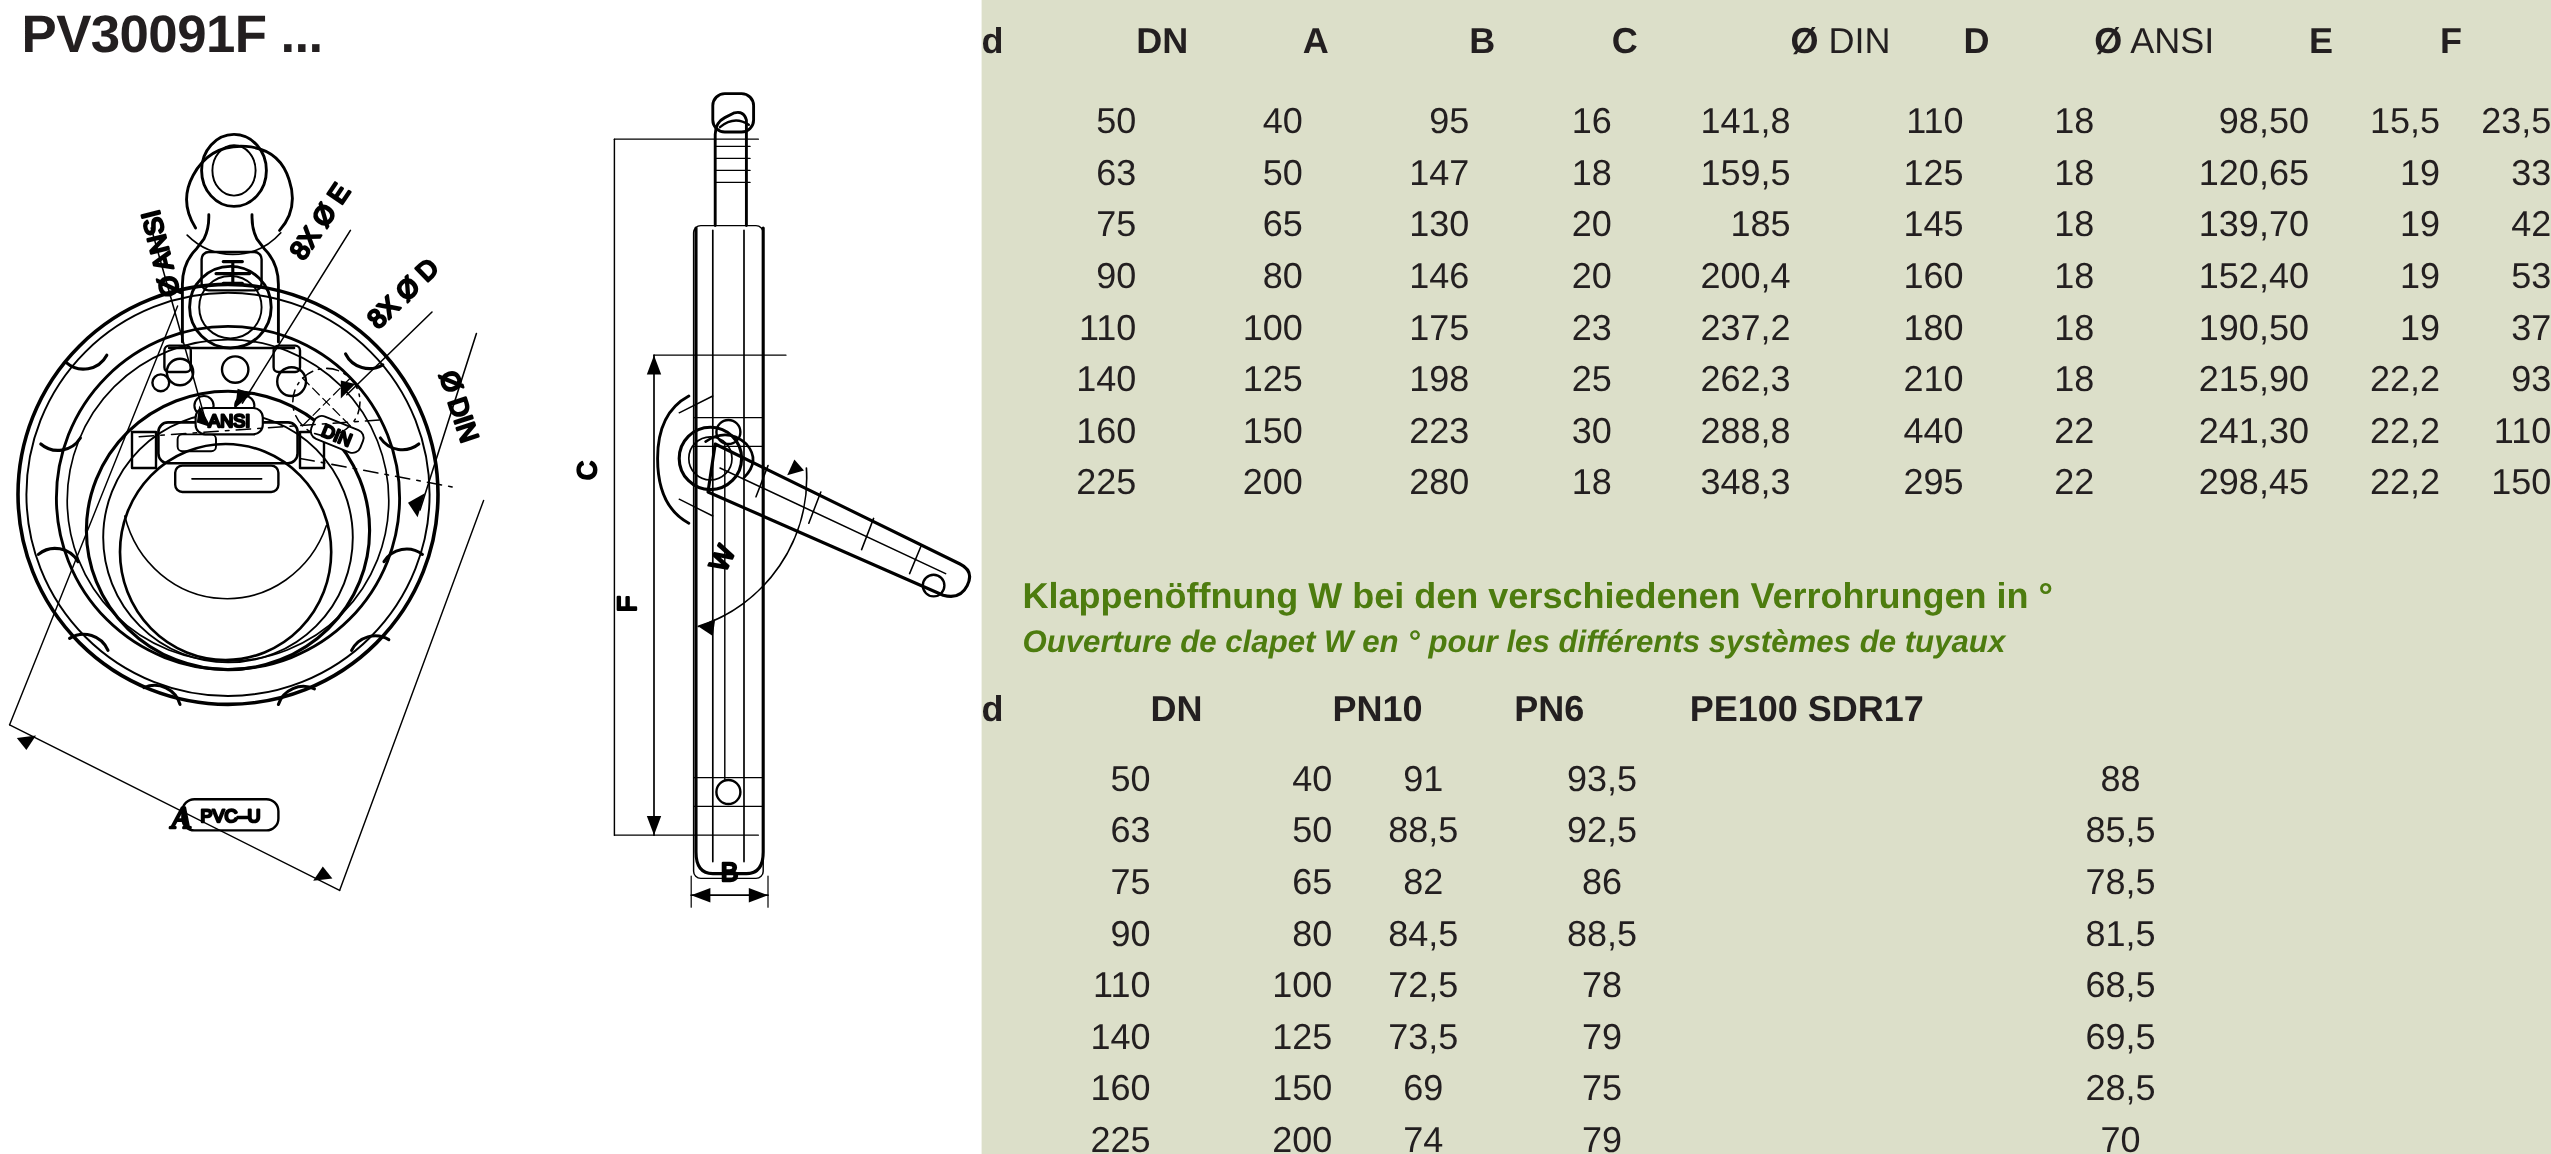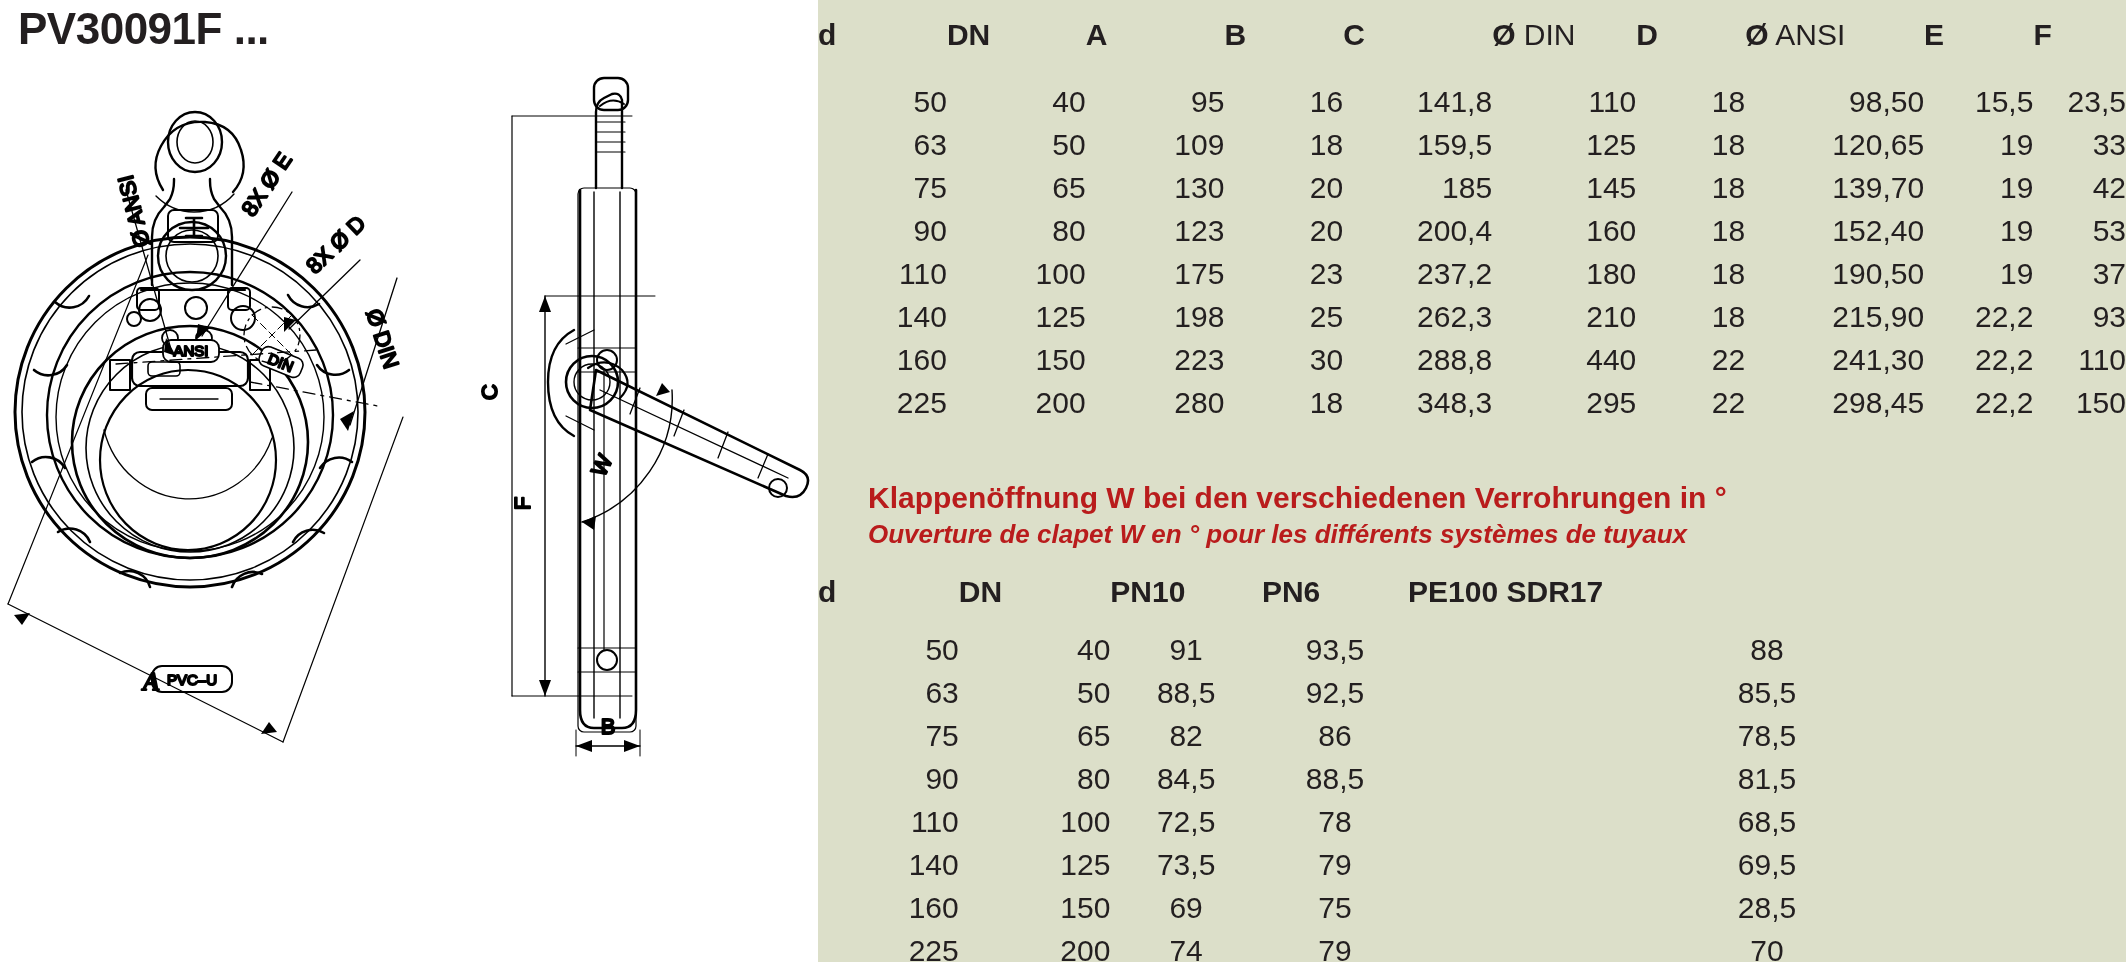--- a/index.html
+++ b/index.html
@@ -105,24 +105,24 @@
   #table1 col.c-c    { width: 150px; }
   #table1 col.c-din  { width: 145px; }
   #table1 col.c-dd   { width: 110px; }
   #table1 col.c-ansi { width: 180px; }
   #table1 col.c-e    { width: 110px; }
   #table1 col.c-f    { width: 93px; }
 
   
   #caption {
     position: absolute;
-    left: 50px;
+    left: 34px;
     top: 479px;
     width: 1240px;
-    color: #b91c1c;
+    color: #4d7c0f;
   }
   #caption .line-de {
     font-size: 30px;
     font-weight: bold;
     line-height: 37px;
     white-space: nowrap;
   }
   #caption .line-fr {
     font-size: 26px;
     font-weight: bold;
@@ -421,21 +421,21 @@
             <td>141,8</td>
             <td>110</td>
             <td>18</td>
             <td>98,50</td>
             <td>15,5</td>
             <td>23,5</td>
           </tr>
           <tr>
             <td>63</td>
             <td>50</td>
-            <td>109</td>
+            <td>147</td>
             <td>18</td>
             <td>159,5</td>
             <td>125</td>
             <td>18</td>
             <td>120,65</td>
             <td>19</td>
             <td>33</td>
           </tr>
           <tr>
             <td>75</td>
@@ -445,21 +445,21 @@
             <td>185</td>
             <td>145</td>
             <td>18</td>
             <td>139,70</td>
             <td>19</td>
             <td>42</td>
           </tr>
           <tr>
             <td>90</td>
             <td>80</td>
-            <td>123</td>
+            <td>146</td>
             <td>20</td>
             <td>200,4</td>
             <td>160</td>
             <td>18</td>
             <td>152,40</td>
             <td>19</td>
             <td>53</td>
           </tr>
           <tr>
             <td>110</td>

